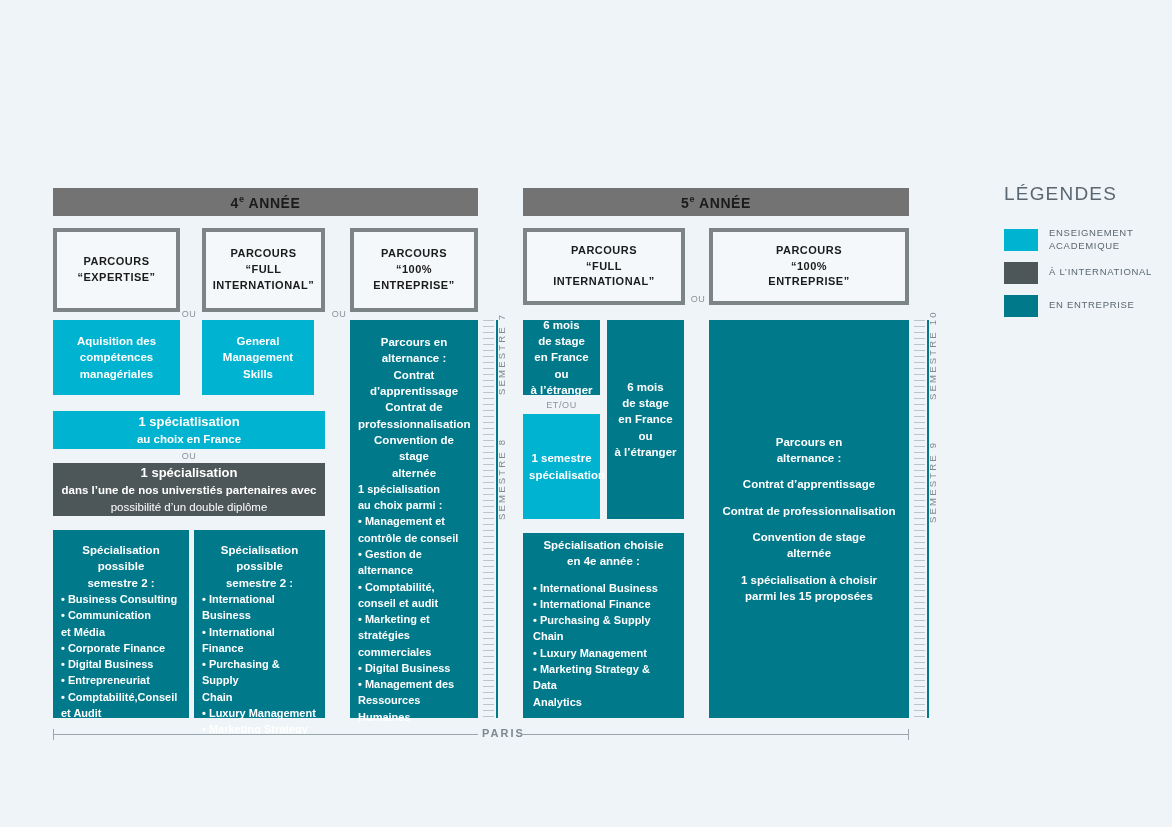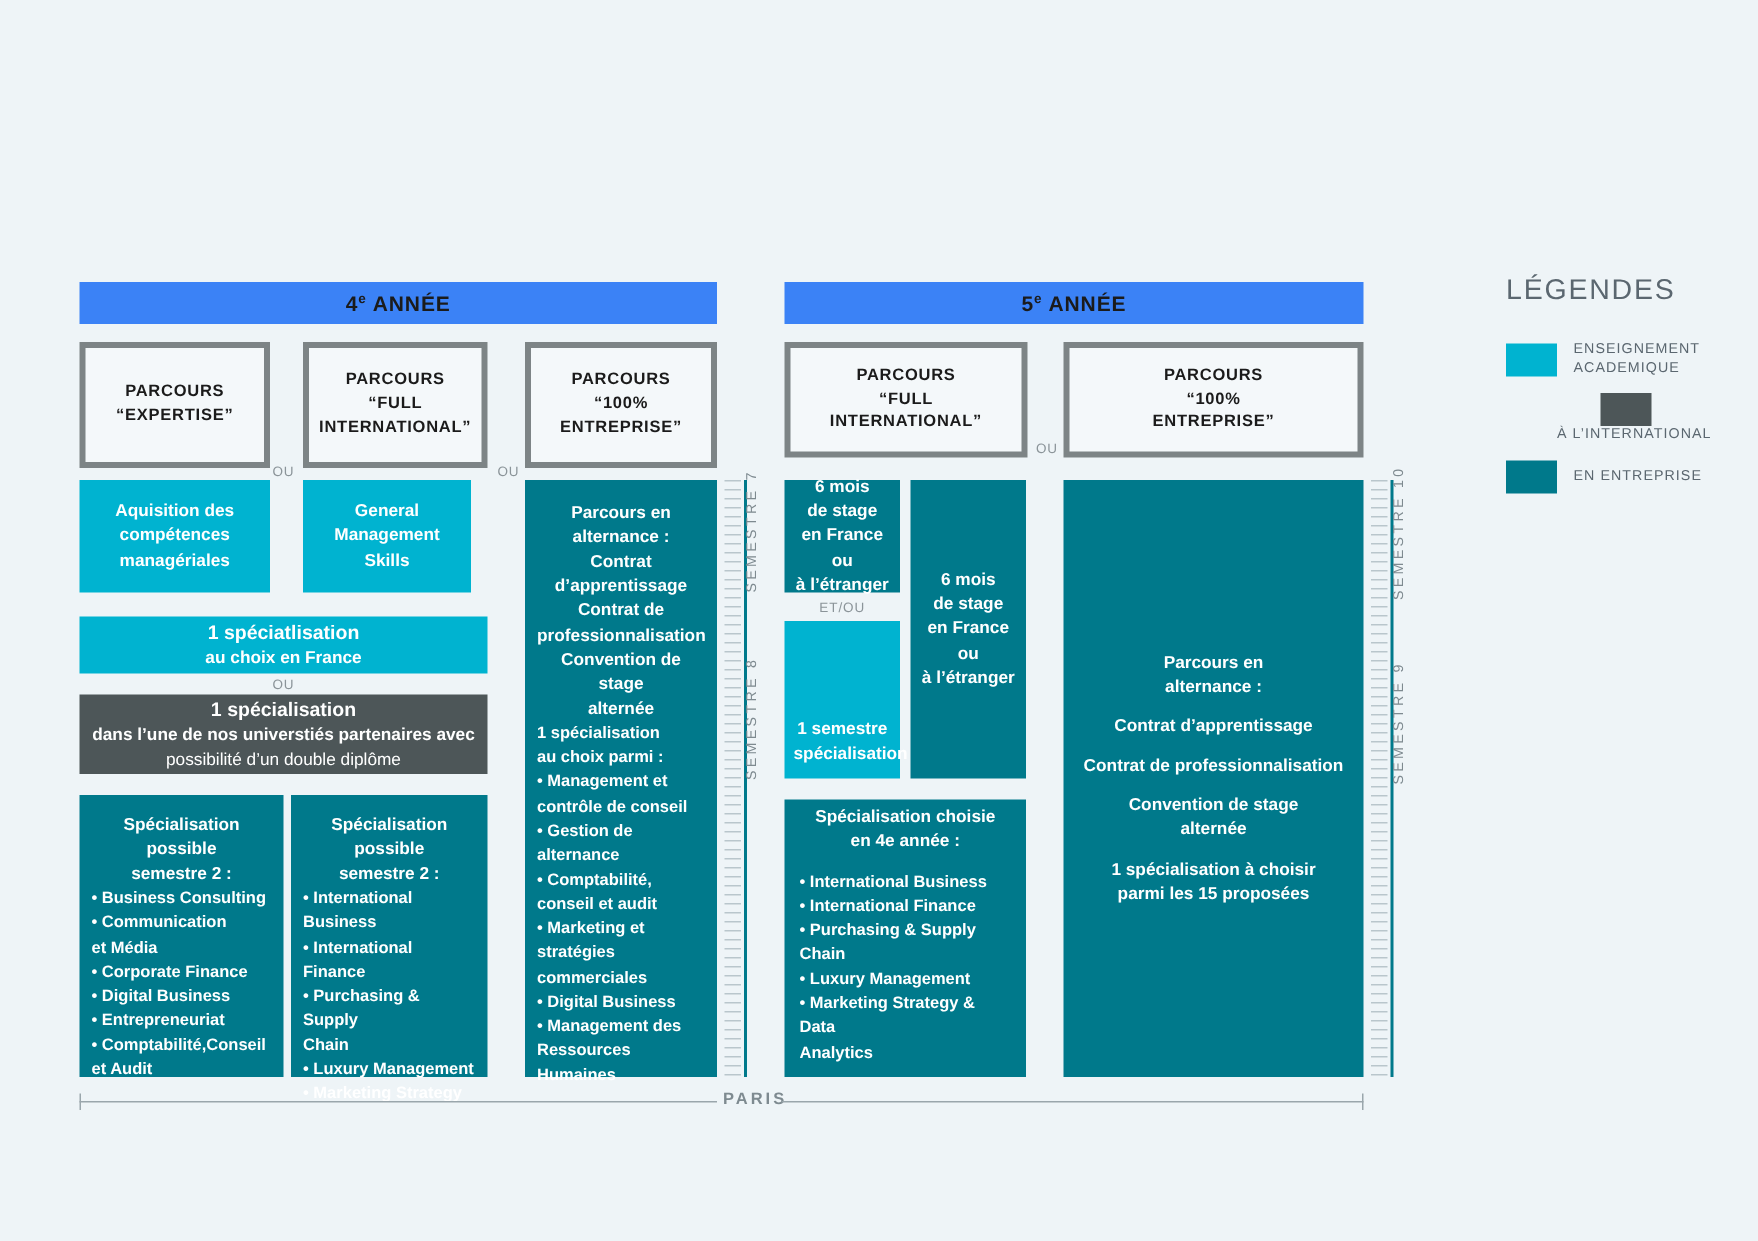--- a/index.html
+++ b/index.html
@@ -18,21 +18,21 @@
     position: absolute;
     left: 0; top: 0;
     width: 1172px;
     height: 827px;
   }
   
   .abs { position: absolute; box-sizing: border-box; }
 
   
   .year-bar {
-    background: #3b82f6;
+    background: #737373;
     color: #1b1b1b;
     font-size: 14px;
     font-weight: bold;
     letter-spacing: 0.6px;
     display: flex;
     align-items: center;
     justify-content: center;
   }
   .year-bar sup { font-size: 9px; vertical-align: super; }
 
@@ -406,21 +406,21 @@
     <span class="para">6 mois
 de stage
 en France ou
 à l’étranger</span>
   </div>
 
   <div class="abs ou" style="left:523px; top:398px; width:77px; height:14px;">
     <span>ET/OU</span>
   </div>
 
-  <div class="abs blk cyan" style="left:523px; top:414px; width:77px; height:105px; white-space:pre-line;justify-content:flex-end;">
+  <div class="abs blk cyan" style="left:523px; top:414px; width:77px; height:105px; white-space:pre-line;">
     <span class="para">1 semestre
 spécialisation</span>
   </div>
 
   <div class="abs blk teal" style="left:607px; top:320px; width:77px; height:199px; white-space:pre-line;">
     <span class="para">6 mois
 de stage
 en France ou
 à l’étranger</span>
   </div>
@@ -537,21 +537,21 @@
 
   <div class="abs" style="left:1004px; top:183px; width:160px; height:140px;">
     <div class="legend-title">LÉGENDES</div>
 
     <div class="legend-row" style="margin-top:22px;">
       <div class="legend-swatch" style="background:#00b3d0;"></div>
       <div class="legend-text" style="white-space:pre-line;">ENSEIGNEMENT
 ACADEMIQUE</div>
     </div>
 
-    <div class="legend-row" style="margin-top:9px;flex-direction:column;">
+    <div class="legend-row" style="margin-top:9px;">
       <div class="legend-swatch" style="background:#4d5658;"></div>
       <div class="legend-text" style="white-space:pre-line;">À L’INTERNATIONAL</div>
     </div>
 
     <div class="legend-row" style="margin-top:11px;">
       <div class="legend-swatch" style="background:#00798b;"></div>
       <div class="legend-text" style="white-space:pre-line;">EN ENTREPRISE</div>
     </div>
   </div>
 

